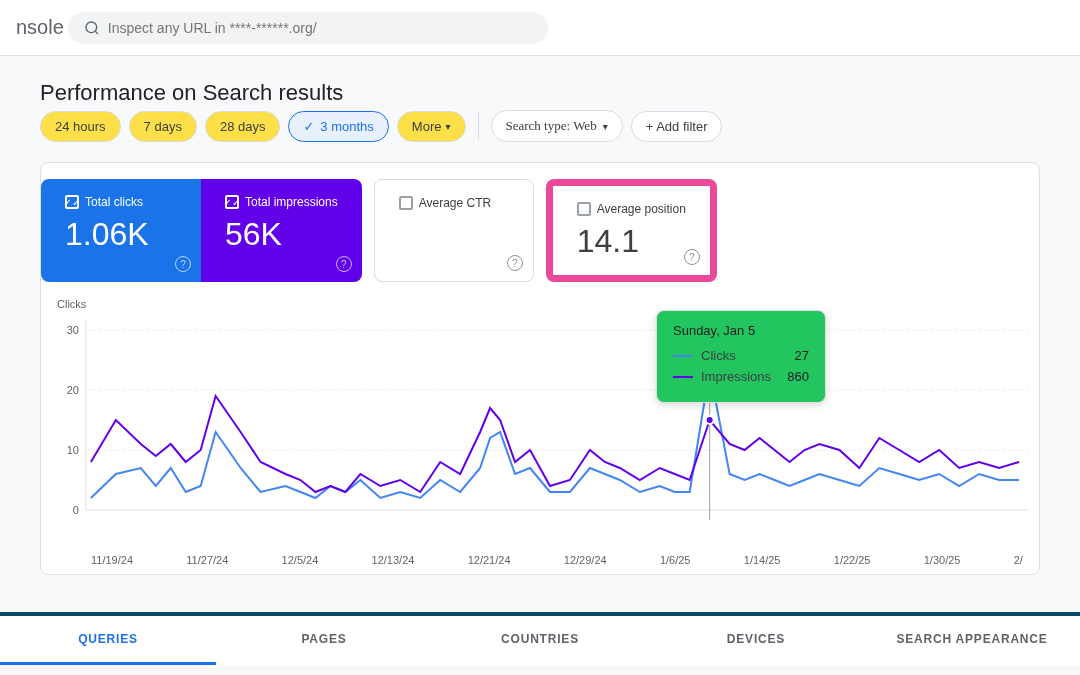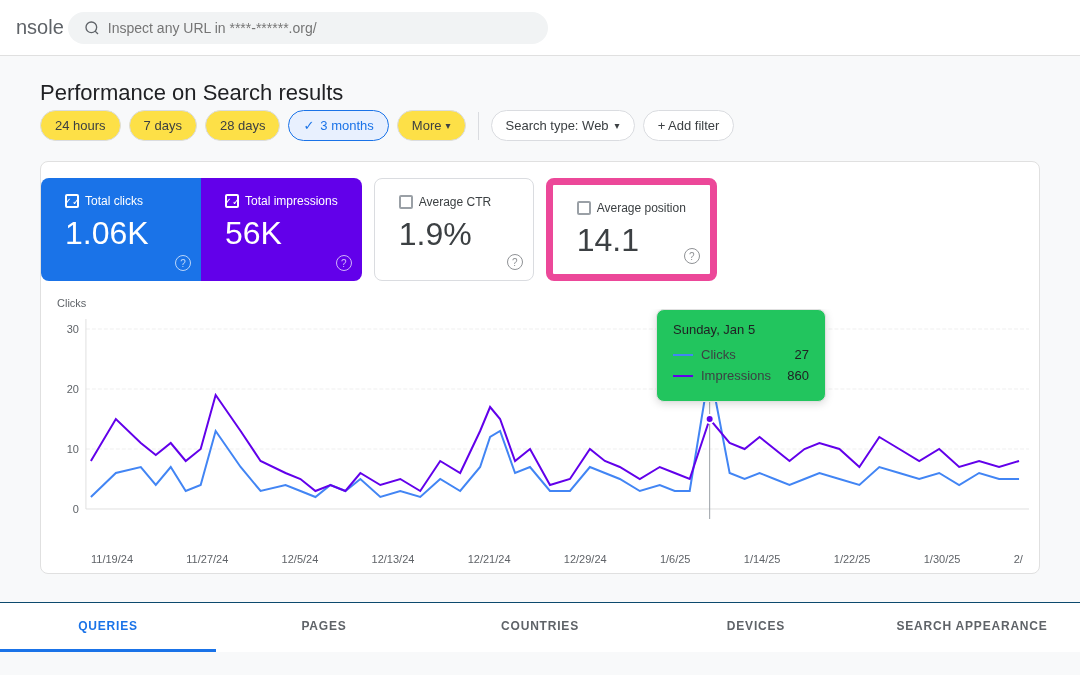--- a/index.html
+++ b/index.html
@@ -106,21 +106,21 @@
       display: flex;
       align-items: center;
       gap: 6px;
       padding: 7px 14px;
       border: 1px solid #dadce0;
       border-radius: 20px;
       background: #fff;
       font-size: 13px;
       color: #3c4043;
       cursor: pointer;
-      font-family: Liberation Sans, sans-serif;
+      font-family: Liberation Serif, serif;
     }
 
     .add-filter-btn {
       display: flex;
       align-items: center;
       gap: 6px;
       padding: 7px 14px;
       border: 1px solid #dadce0;
       border-radius: 20px;
       background: #fff;
@@ -294,23 +294,23 @@
     .chart-x-labels {
       display: flex;
       justify-content: space-between;
       padding: 4px 16px 8px 50px;
       font-size: 11px;
       color: #5f6368;
     }
 
     .bottom-tabs {
       background: #fff;
-      border-top: 1px solid #0c4a6e;
-      display: flex;
-      margin-top: 4px;
+      border-top: 4px solid #0c4a6e;
+      display: flex;
+      margin-top: 13px;
     }
 
     .bottom-tab {
       padding: 16px 24px;
       font-size: 12px;
       font-weight: 600;
       color: #5f6368;
       letter-spacing: 0.8px;
       text-transform: uppercase;
       cursor: pointer;
@@ -398,21 +398,20 @@
         </div>
         <div class="metric-value">56K</div>
         <div class="help-icon">?</div>
       </div>
 
       <div class="metric-card ctr">
         <div class="metric-label unchecked">
           <span class="checkbox" style="border-color:#9aa0a6; color:#9aa0a6;"></span>
           <span>Average CTR</span>
         </div>
-        <div class="metric-value">1.9%</div>
         <div class="help-icon" style="color:#5f6368;">?</div>
       </div>
 
       <div class="metric-card avg-pos">
         <div class="metric-label">
           <span class="checkbox" style="border-color:#9aa0a6; color:#9aa0a6;"></span>
           <span>Average position</span>
         </div>
         <div class="metric-value">14.1</div>
         <div class="help-icon" style="color:#5f6368;">?</div>

